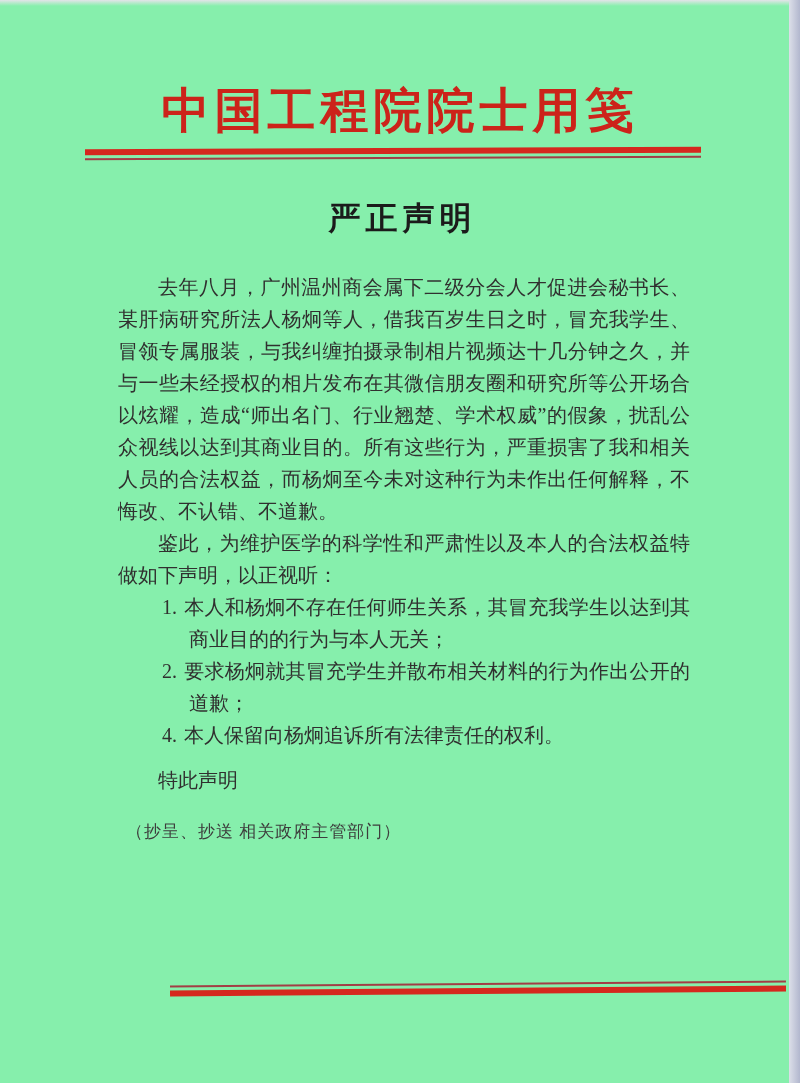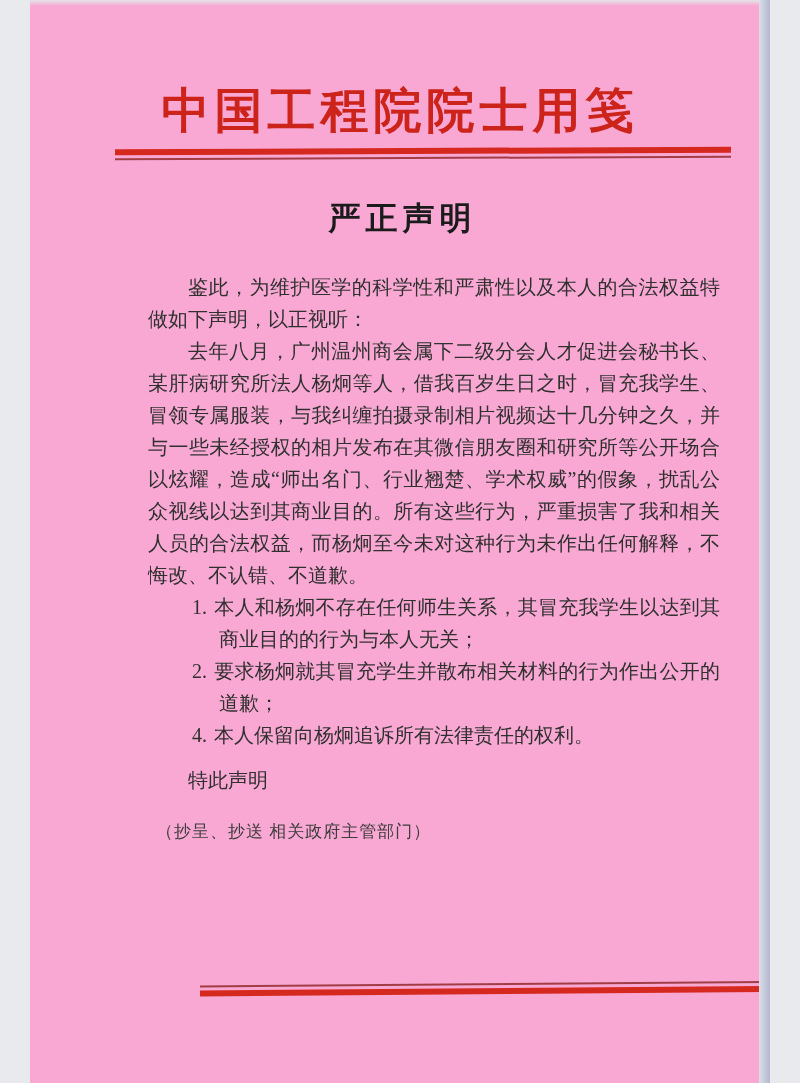--- a/index.html
+++ b/index.html
@@ -1,23 +1,23 @@
 <!DOCTYPE html>
 <html lang="zh"><head>
 <meta charset="utf-8">
 <style>
   html, body { margin: 0; padding: 0; }
   body { background: #e9eaee; }
 
   .page {
     position: relative;
-    width: 740px;
+    width: 800px;
     height: 1083px;
     margin: 0 auto;
-    background: #f9a8d4;
+    background: #86efac;
     overflow: hidden;
     font-family: "Liberation Serif", serif;
     color: #2e2e2e;
   }
 
   
   .edge-right {
     position: absolute; top: 0; right: 0;
     width: 11px; height: 100%;
     background: linear-gradient(to right, #dcdfe9, #b2b7ce);
@@ -115,22 +115,22 @@
   <h1 class="letterhead-title">中国工程院院士用笺</h1>
 
   <div class="rule rule-top">
     <div class="thick"></div>
     <div class="thin"></div>
   </div>
 
   <h2 class="doc-title">严正声明</h2>
 
   <main class="body-text">
+    <p class="para">去年八月，广州温州商会属下二级分会人才促进会秘书长、某肝病研究所法人杨炯等人，借我百岁生日之时，冒充我学生、冒领专属服装，与我纠缠拍摄录制相片视频达十几分钟之久，并与一些未经授权的相片发布在其微信朋友圈和研究所等公开场合以炫耀，造成“师出名门、行业翘楚、学术权威”的假象，扰乱公众视线以达到其商业目的。所有这些行为，严重损害了我和相关人员的合法权益，而杨炯至今未对这种行为未作出任何解释，不悔改、不认错、不道歉。</p>
     <p class="para">鉴此，为维护医学的科学性和严肃性以及本人的合法权益特做如下声明，以正视听：</p>
-    <p class="para">去年八月，广州温州商会属下二级分会人才促进会秘书长、某肝病研究所法人杨炯等人，借我百岁生日之时，冒充我学生、冒领专属服装，与我纠缠拍摄录制相片视频达十几分钟之久，并与一些未经授权的相片发布在其微信朋友圈和研究所等公开场合以炫耀，造成“师出名门、行业翘楚、学术权威”的假象，扰乱公众视线以达到其商业目的。所有这些行为，严重损害了我和相关人员的合法权益，而杨炯至今未对这种行为未作出任何解释，不悔改、不认错、不道歉。</p>
 
     <ol class="demands">
       <li><span class="num">1.</span><span>本人和杨炯不存在任何师生关系，其冒充我学生以达到其商业目的的行为与本人无关；</span></li>
       <li><span class="num">2.</span><span>要求杨炯就其冒充学生并散布相关材料的行为作出公开的道歉；</span></li>
       <li><span class="num">4.</span><span>本人保留向杨炯追诉所有法律责任的权利。</span></li>
     </ol>
 
     <p class="closing">特此声明</p>
   </main>
 

